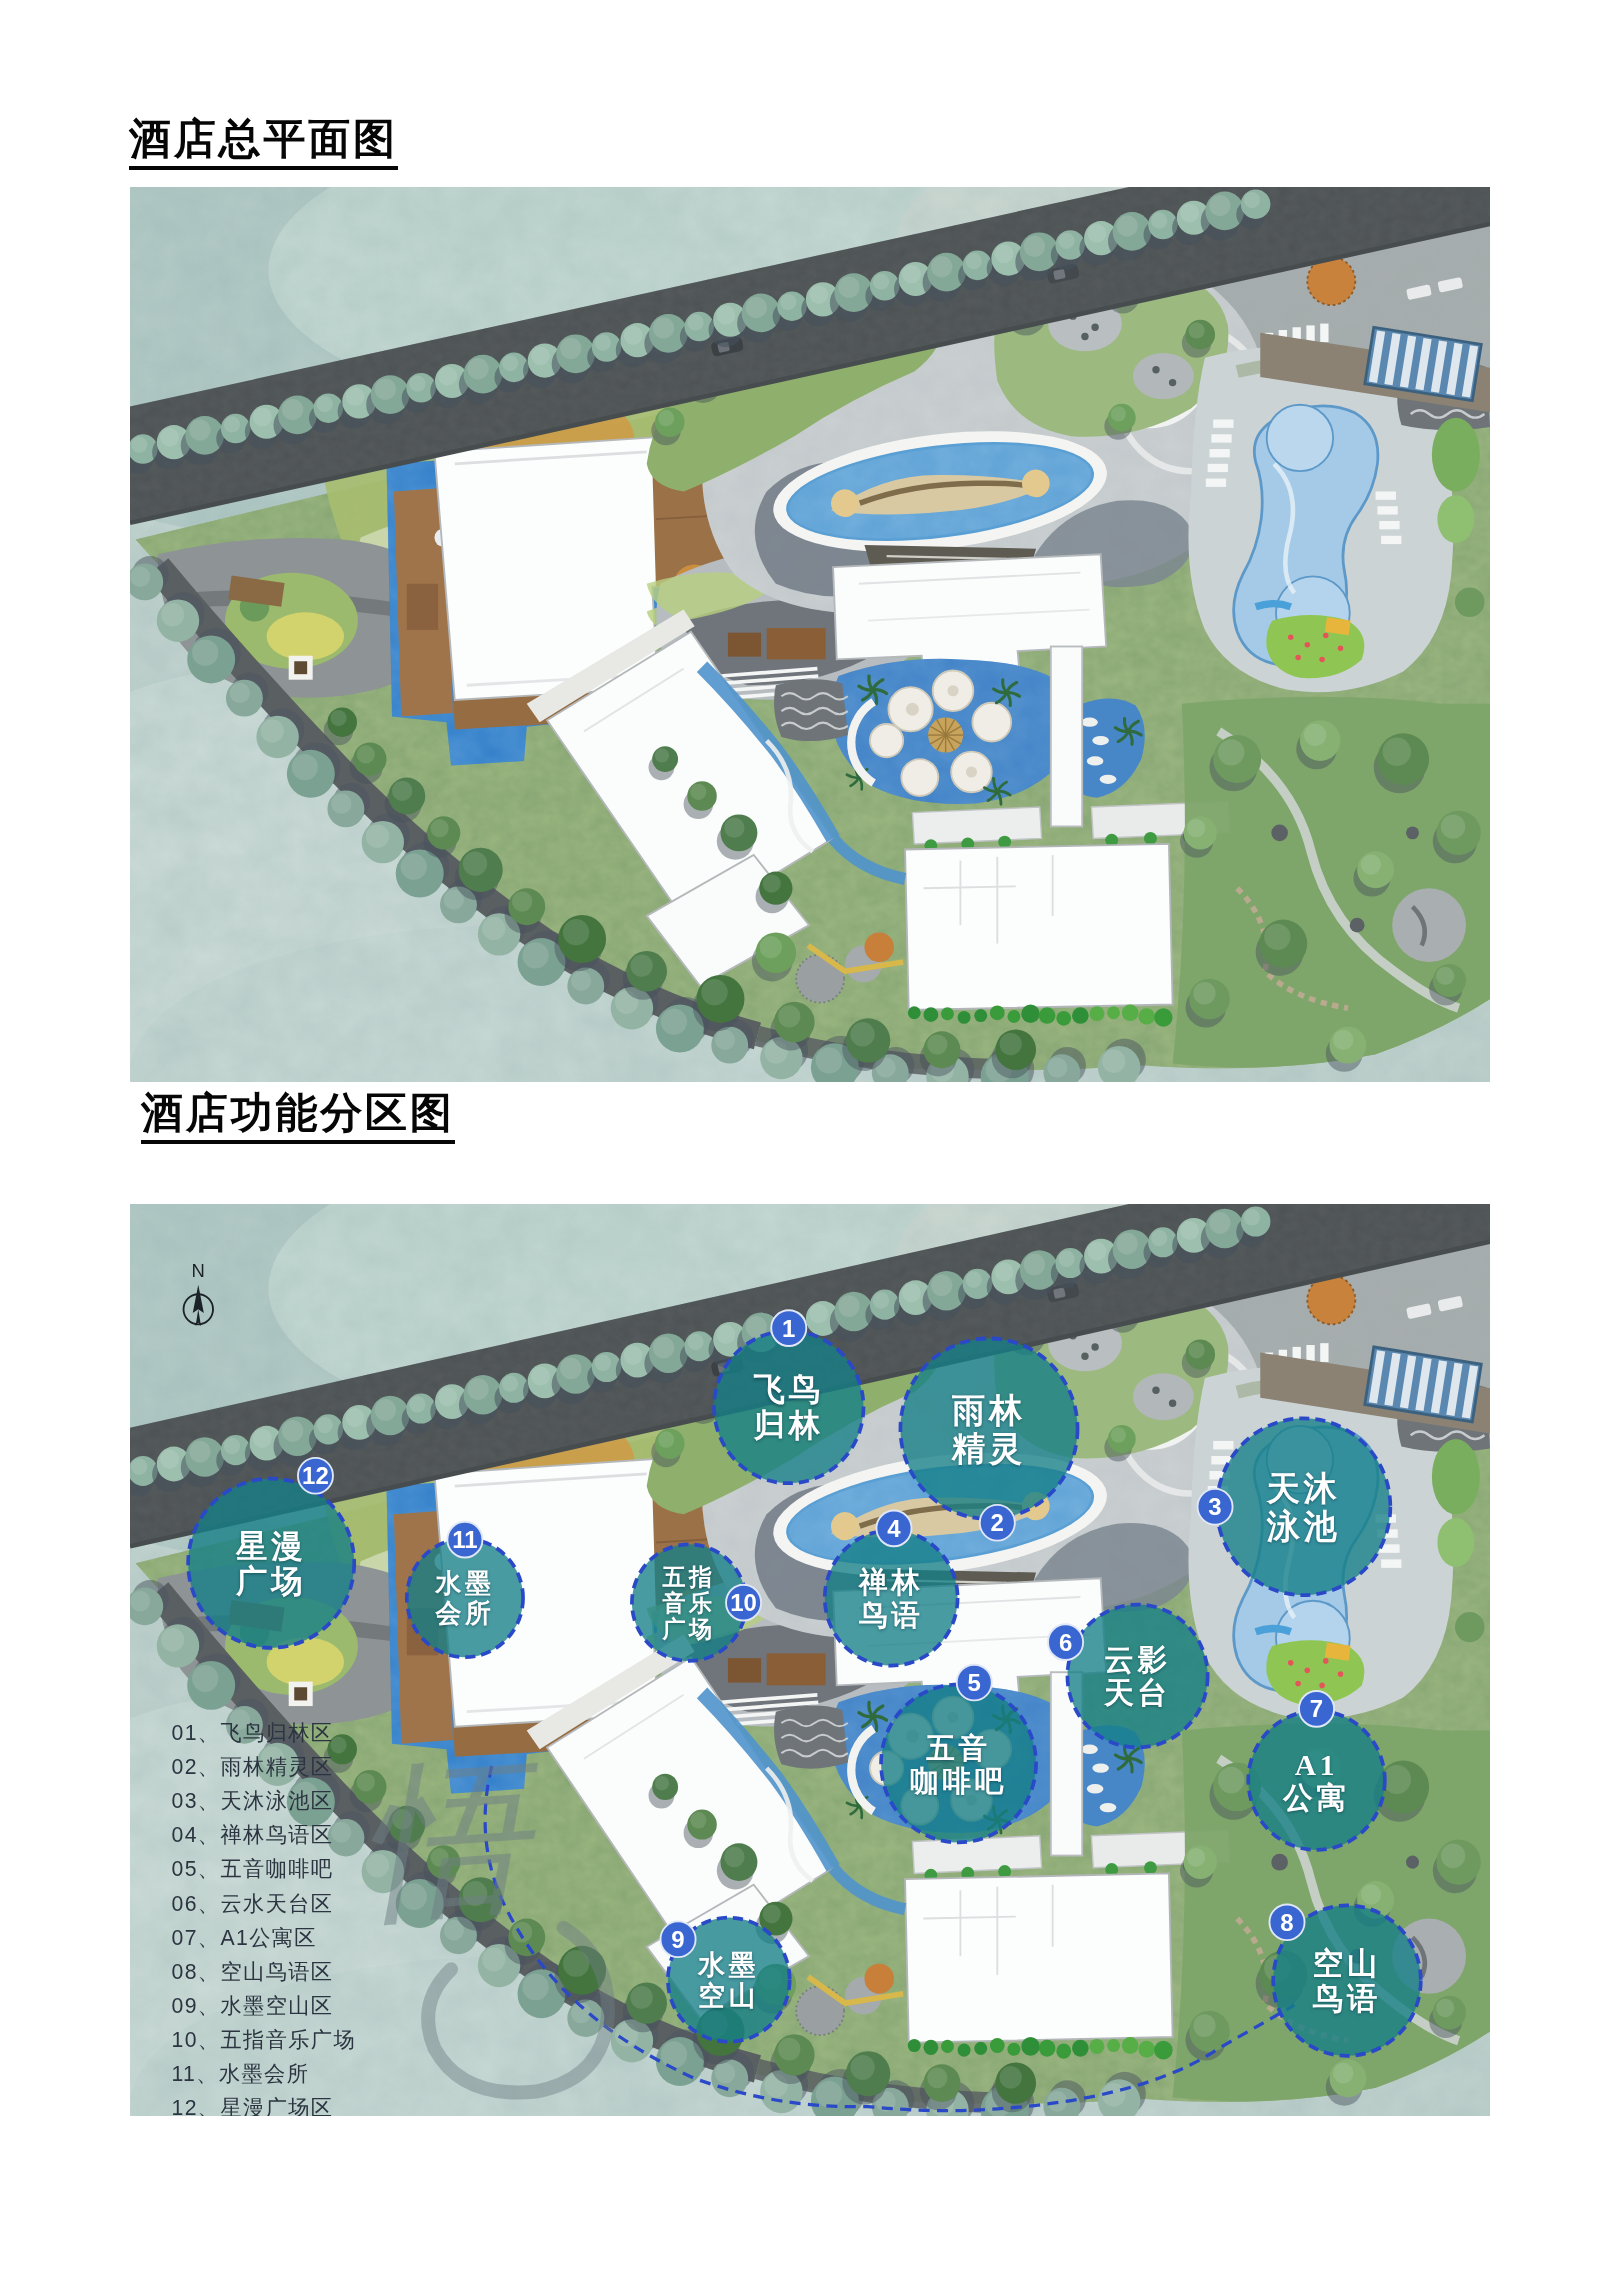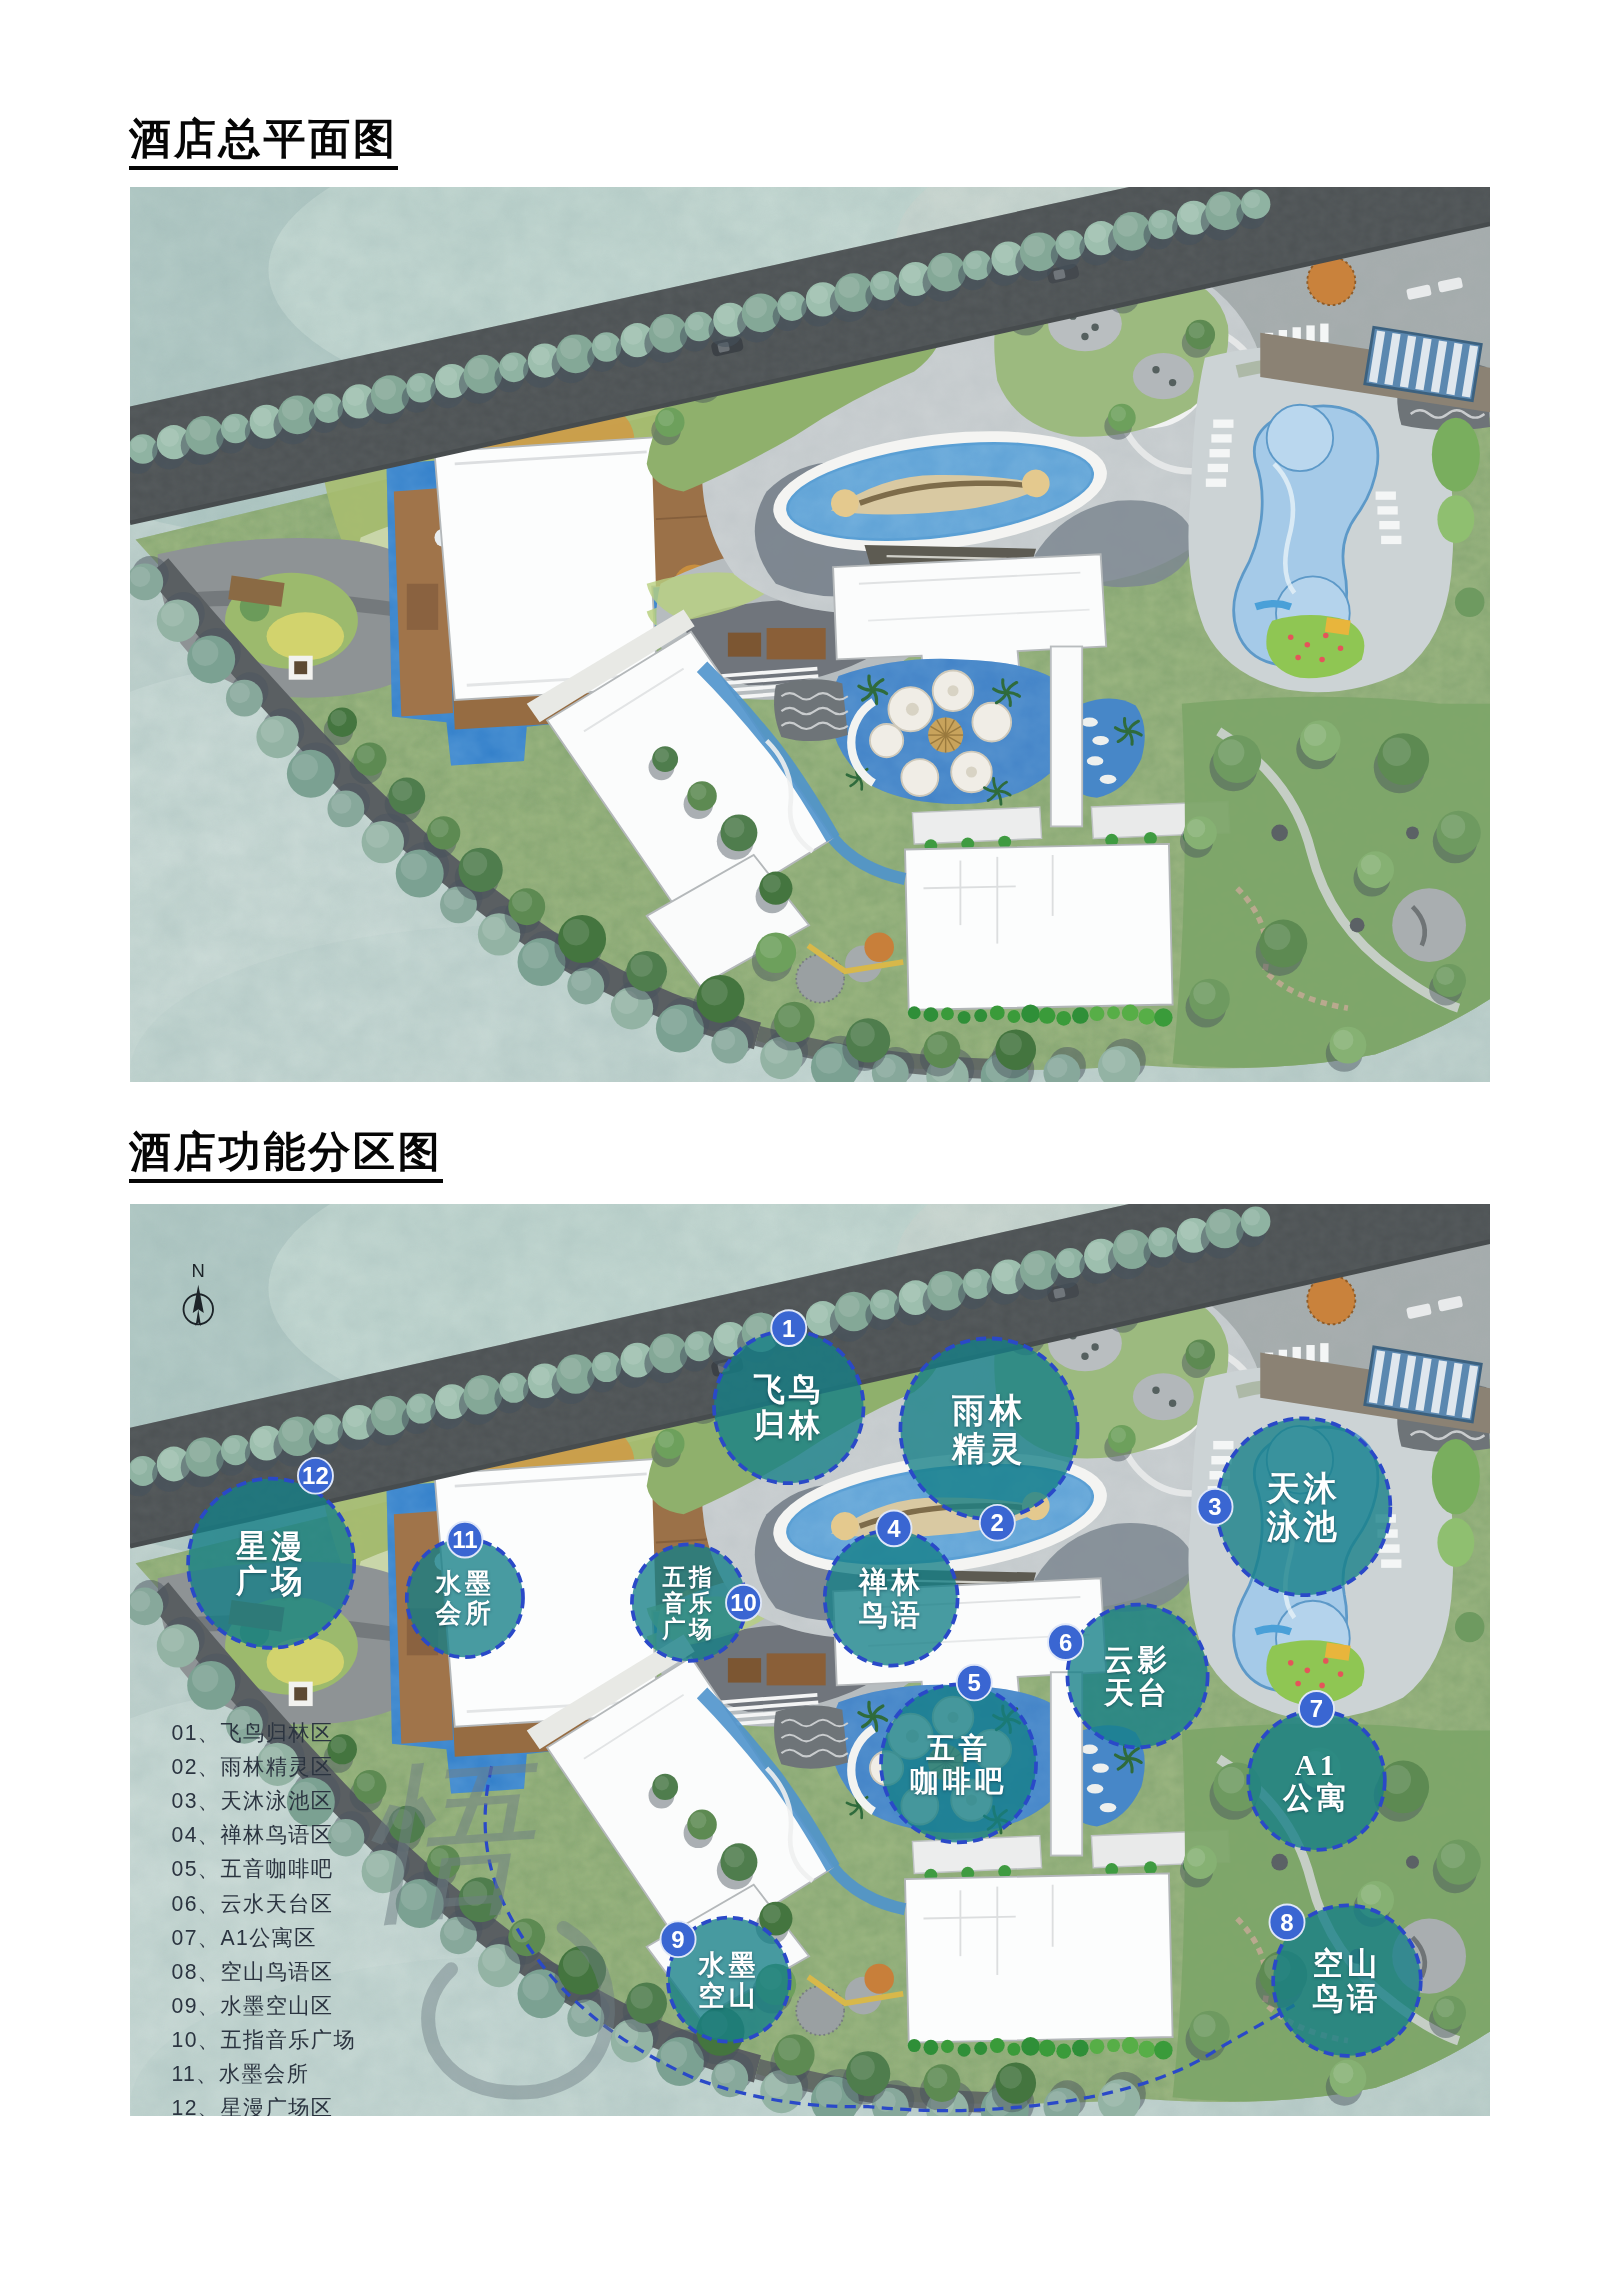--- a/index.html
+++ b/index.html
@@ -9,21 +9,21 @@
            letter-spacing:2.8px; font-family:"Liberation Sans", sans-serif;
            border-bottom:4.6px solid #060606; padding-bottom:5.5px; line-height:1; }
   svg { display:block; }
 </style>
 </head>
 <body>
 <div id="page">
 
 <div class="title" style="top:118px;">酒店总平面图</div>
 
-<div class="title" style="top:1131px;">酒店功能分区图</div>
+<div class="title" style="top:1092px;margin-left:12px;">酒店功能分区图</div>
 
 <svg width="0" height="0" style="position:absolute">
 <defs>
 <filter id="wn1" x="0%" y="0%" width="100%" height="100%">
   <feTurbulence type="fractalNoise" baseFrequency="0.012 0.016" numOctaves="4" seed="11" result="n"></feTurbulence>
   <feColorMatrix in="n" type="luminanceToAlpha"></feColorMatrix>
   <feComposite in="SourceGraphic" operator="in"></feComposite>
 </filter>
 <filter id="wn2" x="0%" y="0%" width="100%" height="100%">
   <feTurbulence type="fractalNoise" baseFrequency="0.035 0.04" numOctaves="3" seed="7" result="n"></feTurbulence>

